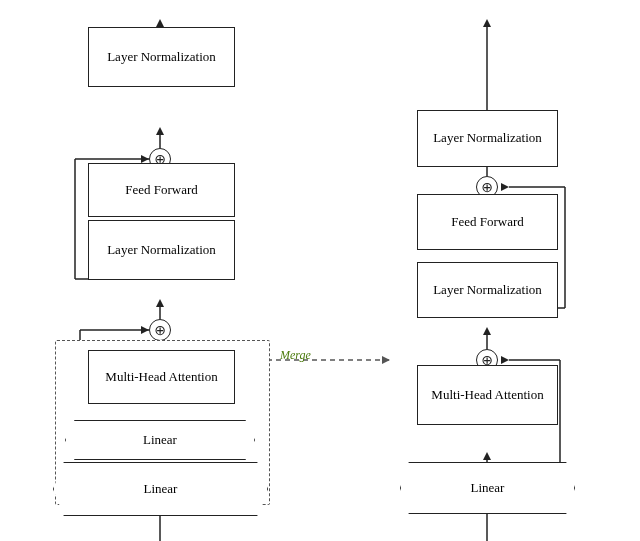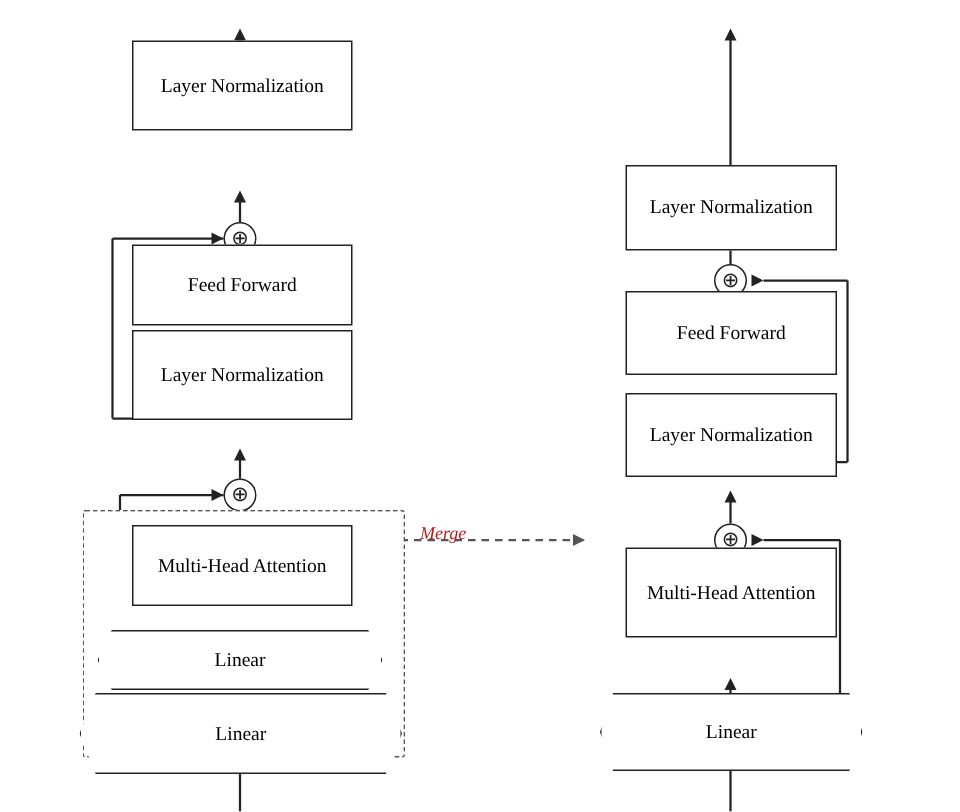--- a/index.html
+++ b/index.html
@@ -163,21 +163,21 @@
   </div>
 
   <div class="box" style="left:65px; top:420px; width:190px; height:40px; clip-path: polygon(5% 0%, 95% 0%, 100% 50%, 95% 100%, 5% 100%, 0% 50%);">
     <span>Linear</span>
   </div>
 
   <div class="box" style="left:53px; top:462px; width:215px; height:54px; clip-path: polygon(5% 0%, 95% 0%, 100% 50%, 95% 100%, 5% 100%, 0% 50%);">
     <span>Linear</span>
   </div>
 
-  <div style="position:absolute; left:280px; top:348px; font-size:12px; color:#b91c1c; font-style:italic;">
+  <div style="position:absolute; left:280px; top:348px; font-size:12px; color:#4d7c0f; font-style:italic;">
     <span>Merge</span>
   </div>
 
   <div class="box" style="left:417px; top:110px; width:141px; height:57px;">
     <span>Layer
 Normalization</span>
   </div>
 
   <div class="circle-add" style="left:476px; top:176px;">⊕</div>
 

